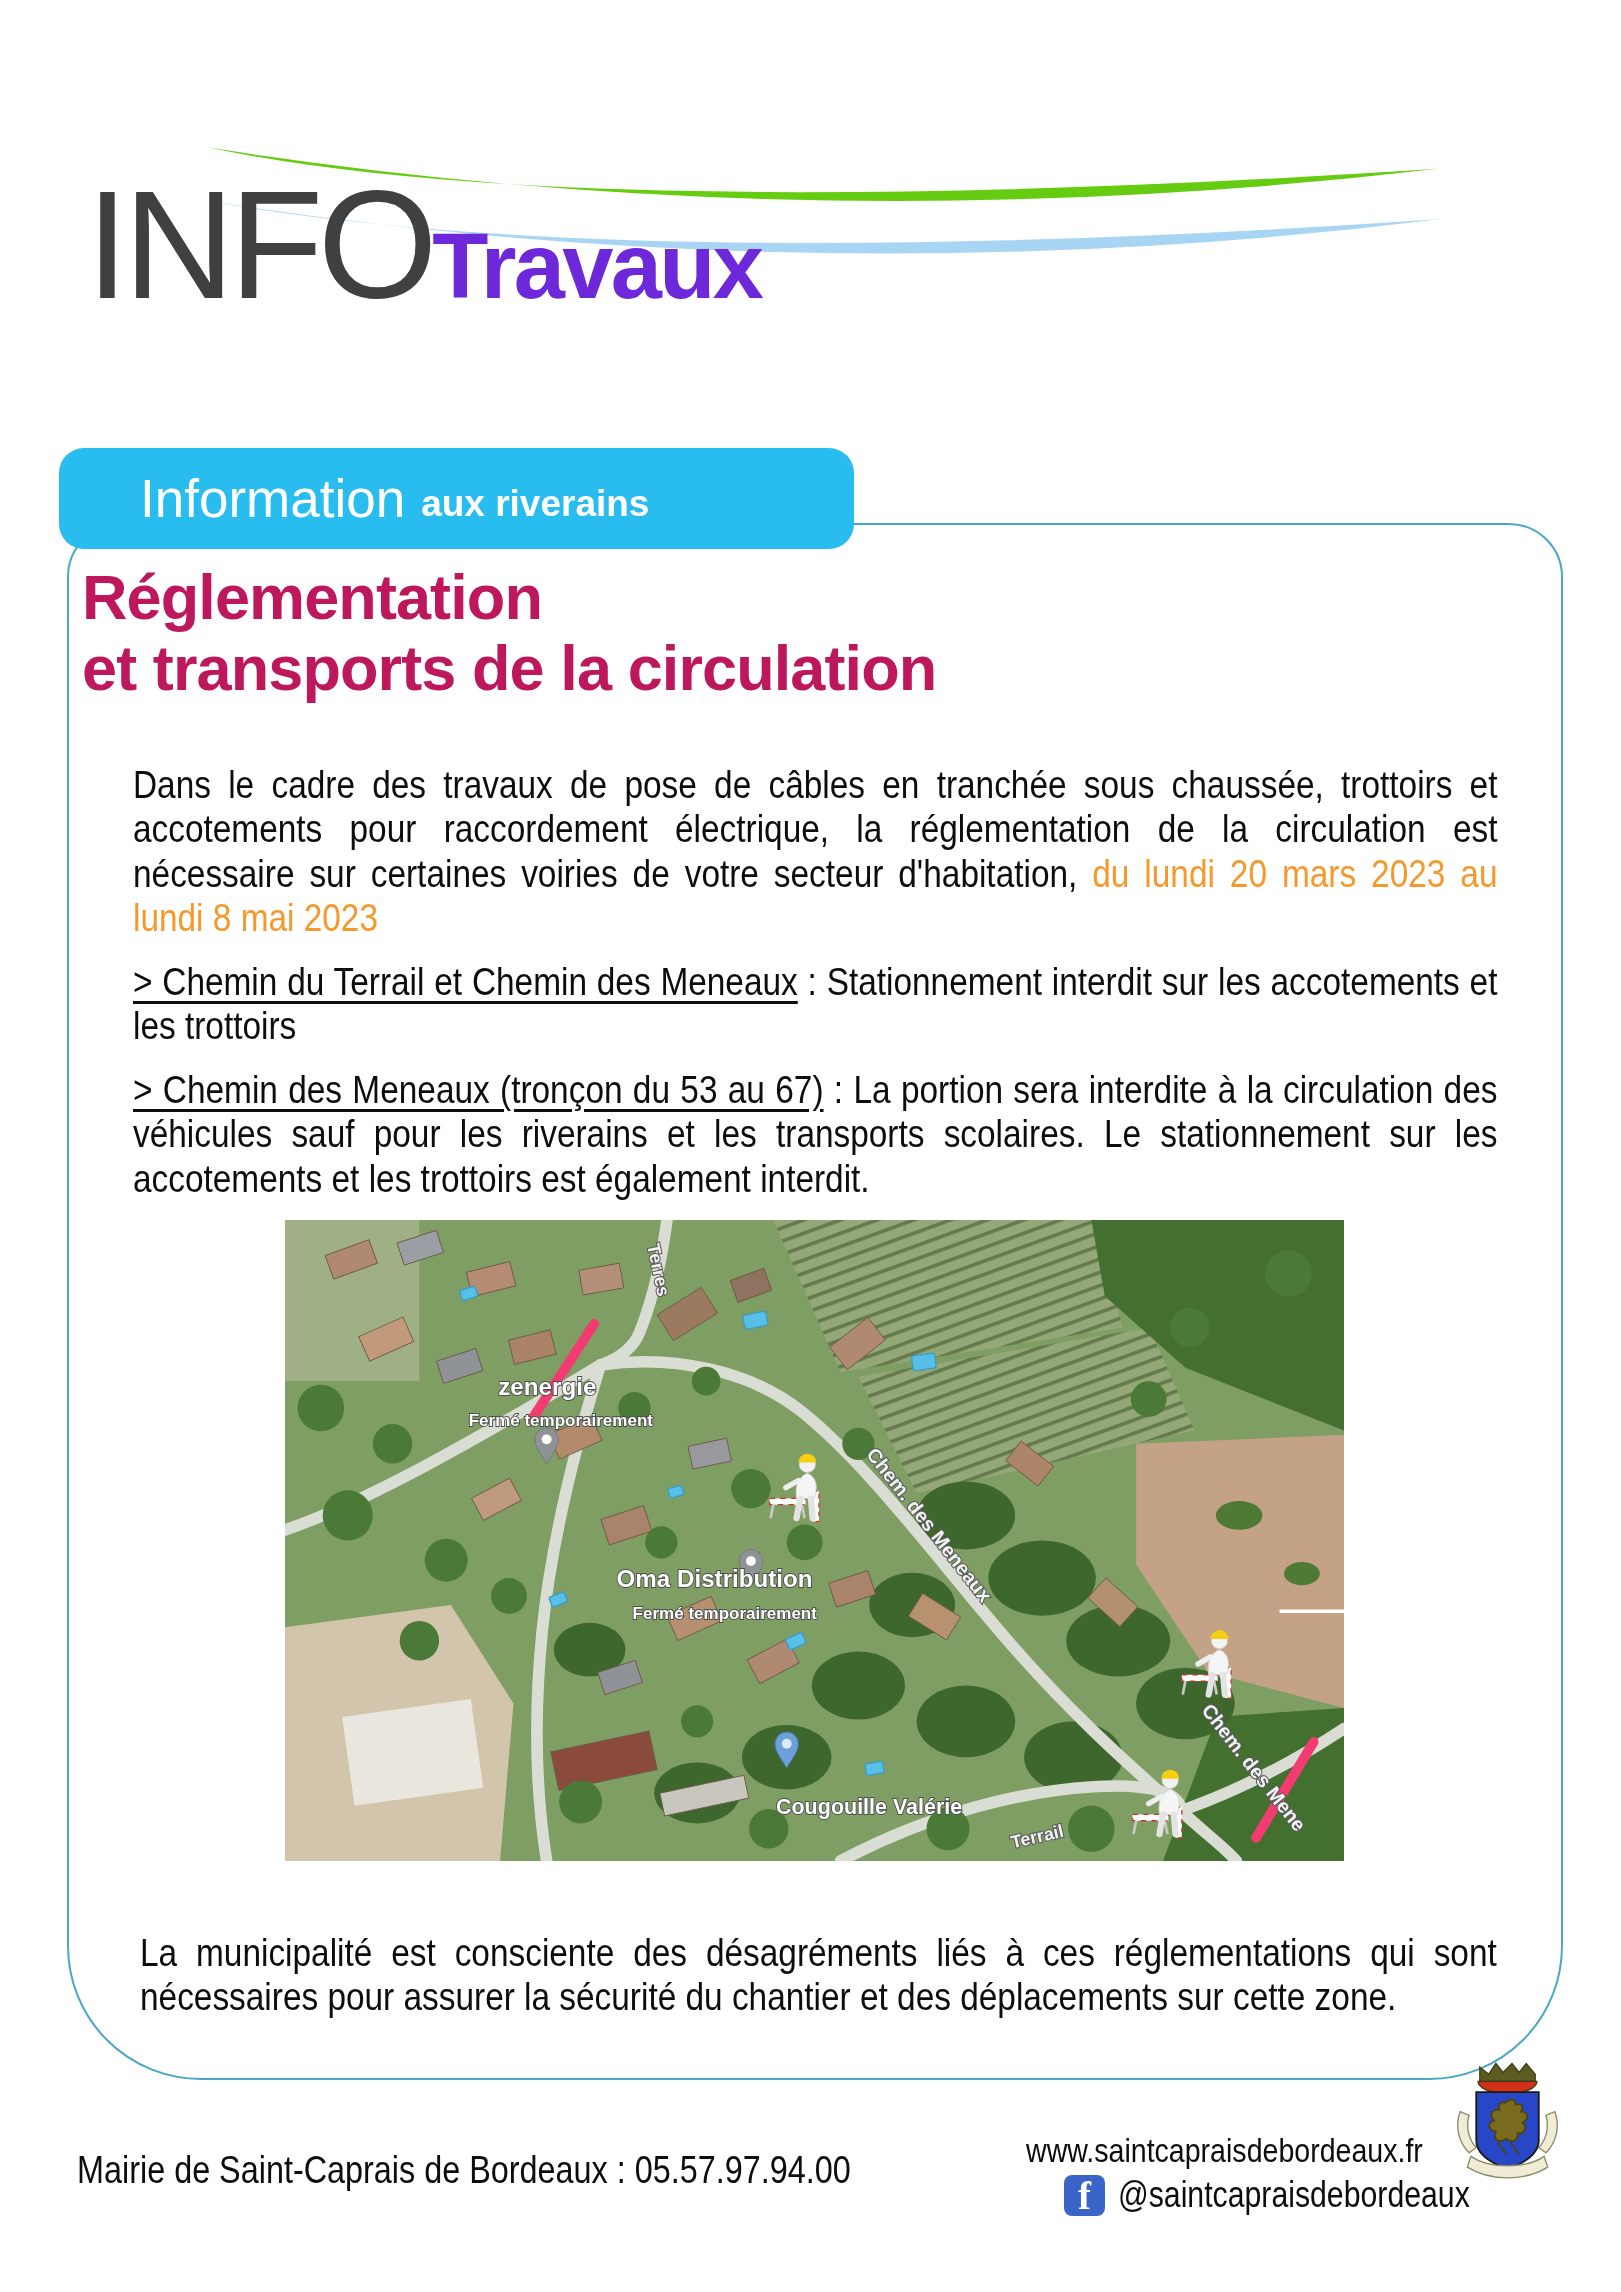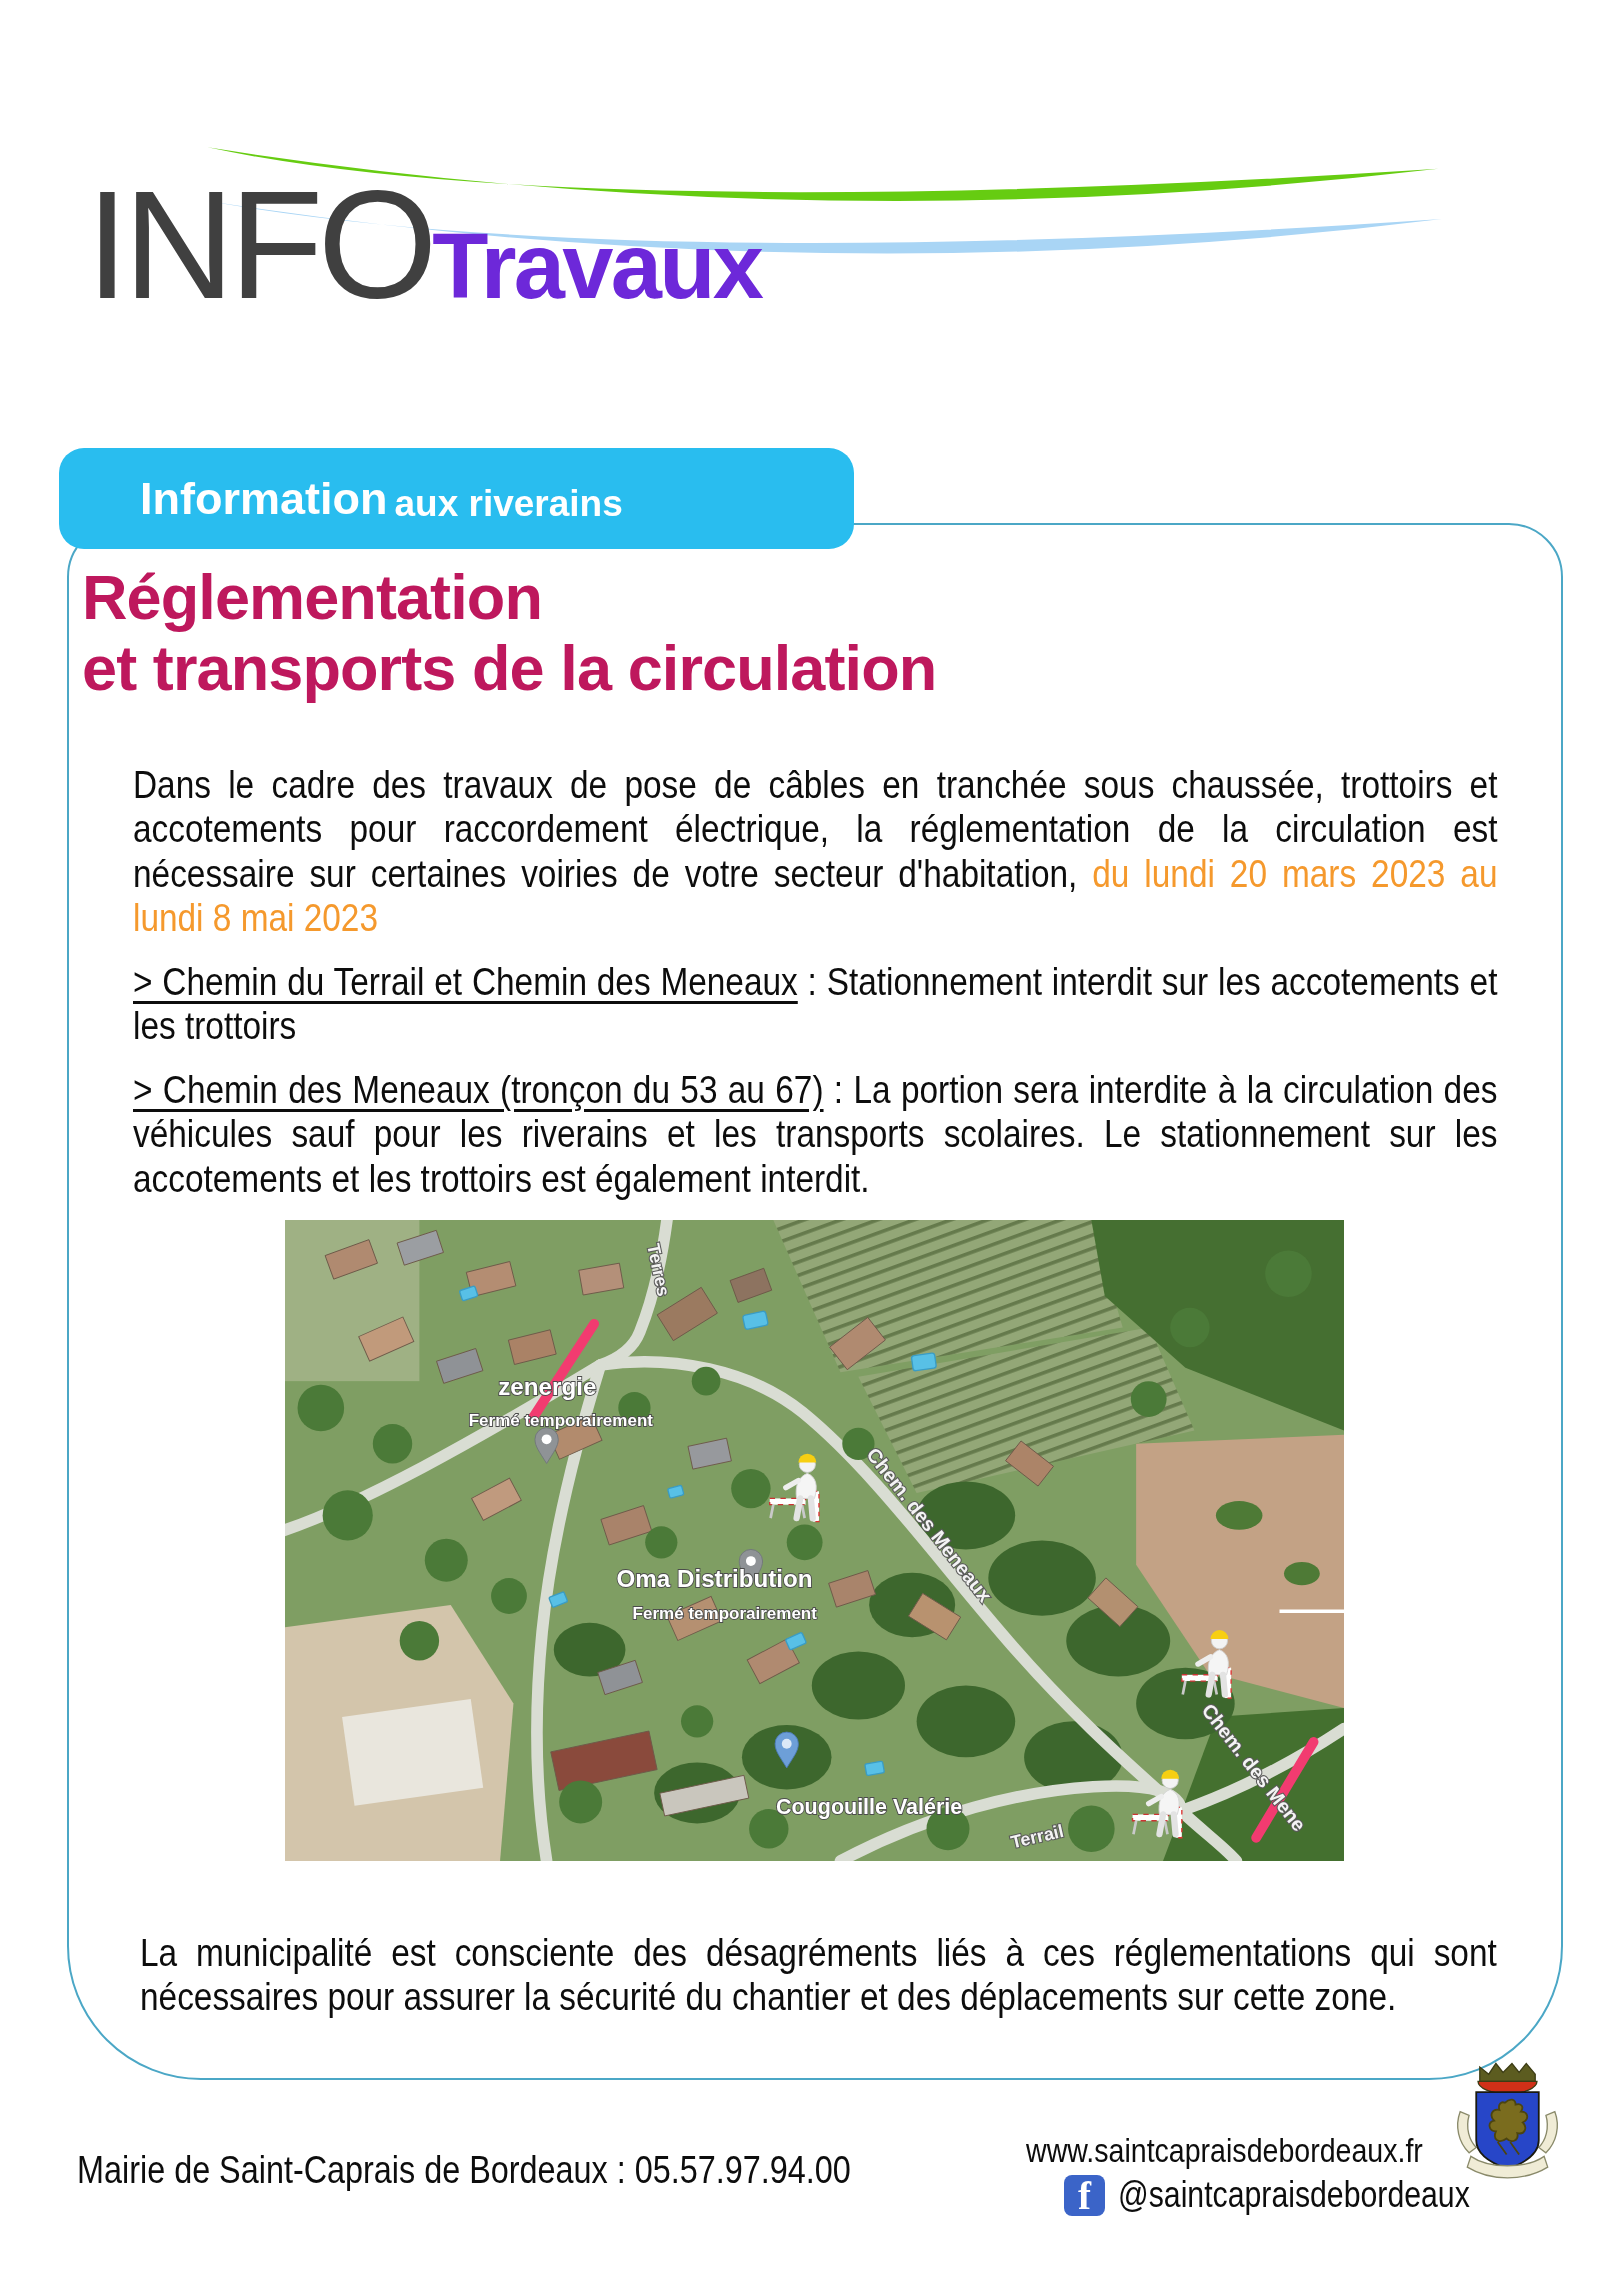--- a/index.html
+++ b/index.html
@@ -9,22 +9,22 @@
   .hdr-title{position:absolute;top:41px;left:0;width:100%;text-align:center;
     font-size:56px;color:#141414;letter-spacing:0;}
   .swoosh{position:absolute;left:195px;top:133px;}
   
   .big-info{position:absolute;left:86px;top:168px;white-space:nowrap;}
   .big-info .w1{font-size:154px;font-weight:normal;letter-spacing:-5.4px;color:#404040;line-height:1;}
   .big-info .w2{font-size:92px;font-weight:bold;letter-spacing:-2.7px;color:#6d28d9;}
   
   .ribbon{position:absolute;left:59px;top:448px;width:795px;height:101px;background:#29BDEF;
     border-radius:25px;z-index:3;display:flex;align-items:center;padding-left:81px;box-sizing:border-box;}
-  .ribbon .r1{font-size:45px;font-weight:bold;color:#fff;}
-  .ribbon .r2{font-size:37px;font-weight:bold;color:#fff;margin-left:7px;position:relative;top:5.4px;}
+  .ribbon .r1{font-size:53px;font-weight:normal;color:#fff;}
+  .ribbon .r2{font-size:37px;font-weight:bold;color:#fff;margin-left:16px;position:relative;top:5.4px;}
   
   .frame{position:absolute;left:67px;top:523px;width:1492px;height:1553px;
     border:2.7px solid #4BA7C6;border-radius:54px 54px 134px 134px;z-index:1;}
   
   .orange-h{position:absolute;left:82px;top:562px;z-index:2;color:#be185d;
     font-weight:bold;font-size:63px;line-height:1.13;letter-spacing:-0.9px;}
   
   .para{position:absolute;left:133px;z-index:2;}
   .para .inner{width:1594px;transform:scaleX(0.856);transform-origin:top left;
     font-size:39px;line-height:1.14;text-align:justify;color:#0d0d0d;}

